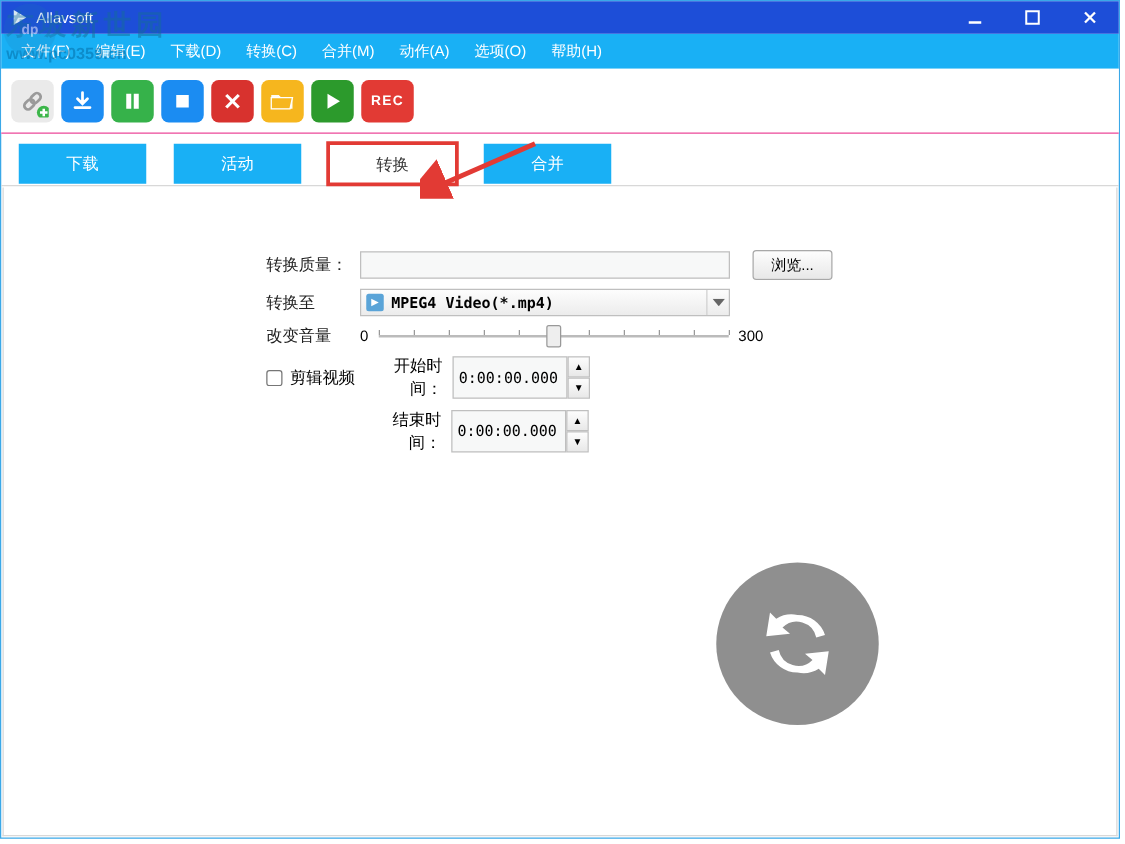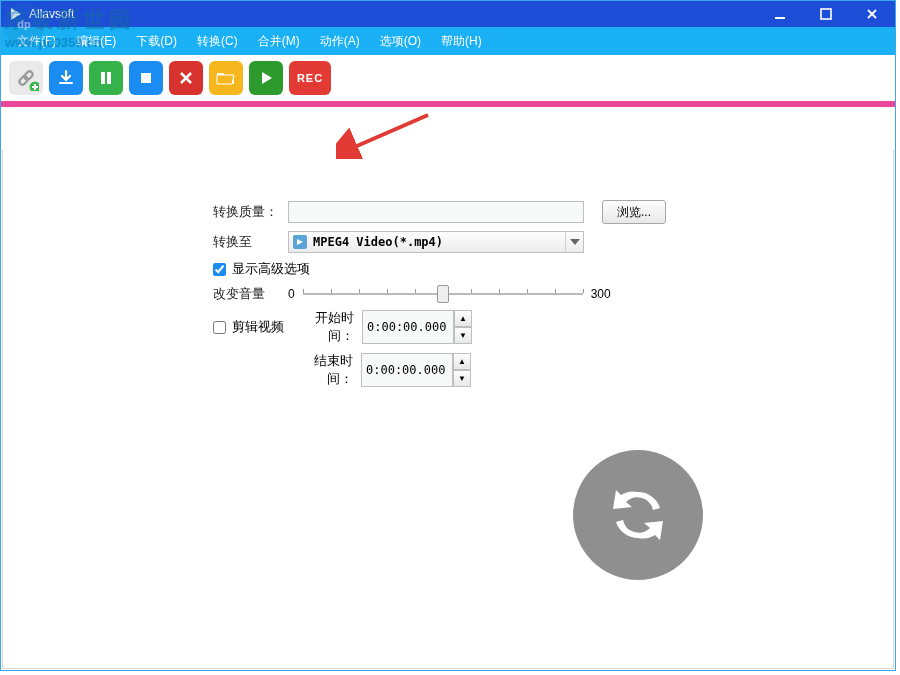--- a/index.html
+++ b/index.html
@@ -23,21 +23,21 @@
   .win-btn { width: 46px; height: 26px; display: flex; align-items: center; justify-content: center; color: #fff; }
 
   
   .menubar {
     height: 28px; background: #19b0f5; color: #fff; display: flex; align-items: center; padding: 0 6px;
   }
   .menubar .menu-item { padding: 4px 10px; font-size: 12px; }
 
   
   .toolbar {
-    height: 52px; background: #fff; border-bottom: 6px solid #ec4899;
+    height: 52px; background: #fff; border-bottom: 1px solid #ec4899;
     display: flex; align-items: center; padding: 0 8px; gap: 6px;
   }
   .tbtn {
     width: 34px; height: 34px; border-radius: 6px; display: flex; align-items: center; justify-content: center;
     color: #fff;
   }
   .tbtn.link   { background: #eaeaea; position: relative; }
   .tbtn.blue   { background: #1b8cf2; }
   .tbtn.pause  { background: #36b24a; }
   .tbtn.red    { background: #d8322e; }
@@ -215,20 +215,26 @@
     <div class="tbtn play">
       <svg width="16" height="16" viewBox="0 0 16 16">
           <polygon points="4,2 14,8 4,14" fill="#fff"></polygon>
         </svg>
     </div>
     <div class="tbtn rec">
       <span>REC</span>
     </div>
   </div>
 
+  <div class="tabstrip">
+    <div class="tab">下载</div>
+    <div class="tab">活动</div>
+    <div class="tab active highlight">转换</div>
+    <div class="tab">合并</div>
+  </div>
 
   <svg class="arrow-ann" width="100" height="50" viewBox="0 0 100 50">
     <defs>
         <marker id="ah" markerWidth="12" markerHeight="12" refX="2" refY="5" orient="auto">
       <polygon points="0,0 10,5 0,10" fill="#e23a34"></polygon>
         </marker>
       </defs>
     <line x1="92" y1="6" x2="14" y2="40" stroke="#e23a34" stroke-width="4" marker-end="url(#ah)"></line>
   </svg>
 
@@ -247,24 +253,20 @@
                 <polygon points="1,1 7,4 1,7" fill="#fff"></polygon>
               </svg>
           </span>
           <span>MPEG4 Video(*.mp4)</span>
           <span class="caret">
             <svg width="10" height="6" viewBox="0 0 10 6">
                 <polygon points="0,0 10,0 5,6" fill="#666"></polygon>
               </svg>
           </span>
         </div>
-      </div>
-      <div class="row">
-        <input type="checkbox" class="cbx" checked="" style="">
-        <span class="cbx-label">显示高级选项</span>
       </div>
       <div class="slider-row">
         <span class="lbl">改变音量</span>
         <span class="slider-num">0</span>
         <div class="slider-track">
           <div class="line"></div>
           <div class="tick" style="left:0%"></div>
             <div class="tick" style="left:10%"></div>
             <div class="tick" style="left:20%"></div>
           <div class="tick" style="left:30%"></div>

